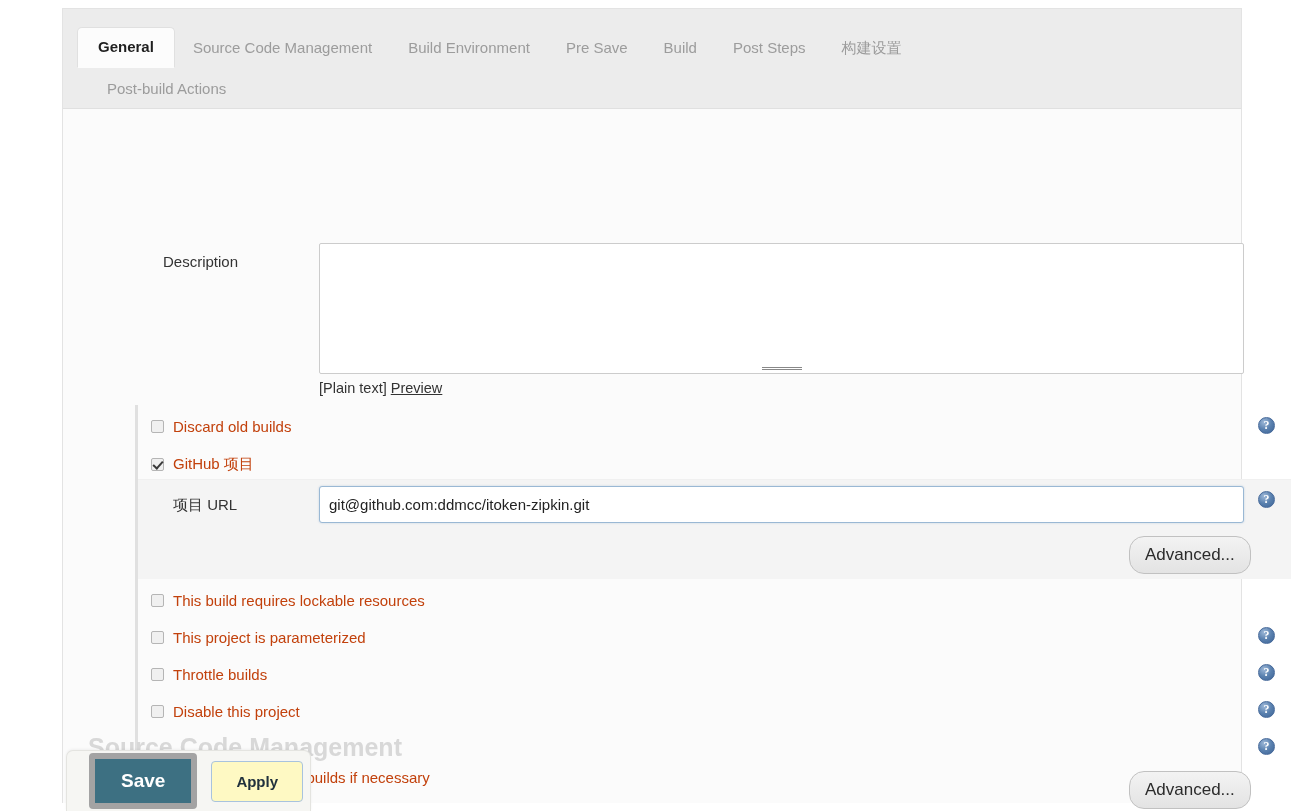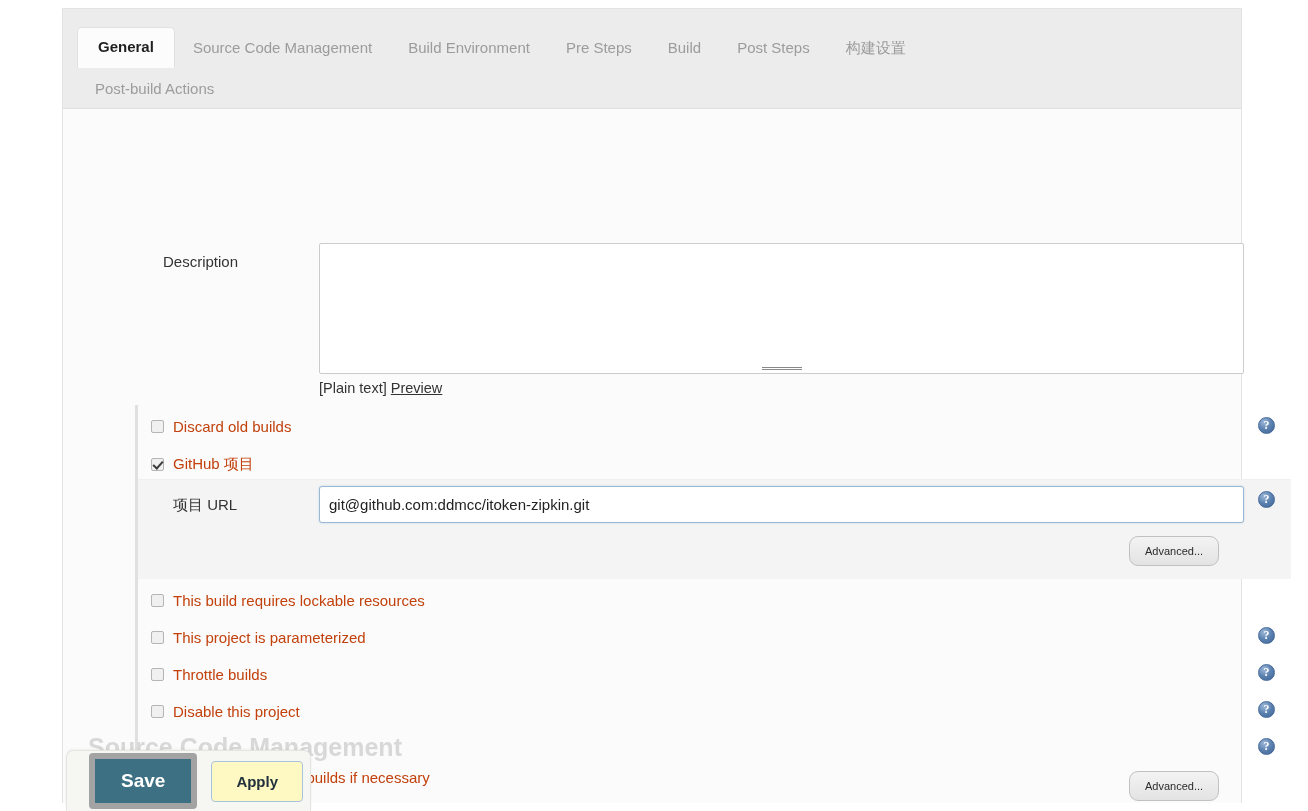--- a/index.html
+++ b/index.html
@@ -22,21 +22,21 @@
   }
 
   
   .tabbar {
     background: #ececec;
     border-bottom: 1px solid #e0e0e0;
     padding: 10px 0 0 0;
     height: 100px;
   }
   .tabrow { display: flex; align-items: flex-end; padding: 0 14px; height: 48px; }
-  .tabrow.second { height: 44px; align-items: center; padding-left: 14px; }
+  .tabrow.second { height: 44px; align-items: center; padding-left: 26px; }
   .tab {
     font-size: 15px; color: #9c9c9c;
     padding: 11px 18px 12px 18px;
     white-space: nowrap;
     line-height: 1;
     cursor: pointer;
   }
   .tab.active {
     background: #fcfcfc;
     color: #1f1f1f;
@@ -120,22 +120,22 @@
     box-shadow: 0 0 2px rgba(120,160,200,.45);
     font-size: 15px; color: #222;
     padding: 0 9px;
     line-height: 35px;
     overflow: hidden; white-space: nowrap;
   }
 
   .btn {
     background: linear-gradient(#f3f3f3, #e3e3e3);
     border: 1px solid #c1c1c1;
-    border-radius: 9px;
-    font-size: 11px; color: #2b2b2b;
+    border-radius: 15px;
+    font-size: 17px; color: #2b2b2b;
     padding: 8px 15px;
     cursor: pointer;
     font-family: "Liberation Sans", sans-serif;
   }
   .adv1 { position: absolute; left: 1066px; top: 427px; }
   .adv2 { position: absolute; left: 1066px; top: 662px; }
 
   .helpicon {
     position: absolute;
     width: 17px; height: 17px;
@@ -205,21 +205,21 @@
 
 <div id="root">
 
   <div class="config-panel">
 
     <div class="tabbar">
       <div class="tabrow">
         <div class="tab active">General</div>
         <div class="tab">Source Code Management</div>
         <div class="tab">Build Environment</div>
-        <div class="tab">Pre Steps</div>
+        <div class="tab">Pre Save</div>
         <div class="tab">Build</div>
         <div class="tab">Post Steps</div>
         <div class="tab">构建设置</div>
       </div>
       <div class="tabrow second">
         <div class="tab" style="padding-left:18px;">Post-build Actions</div>
       </div>
     </div>
 
     <div class="config-body">

